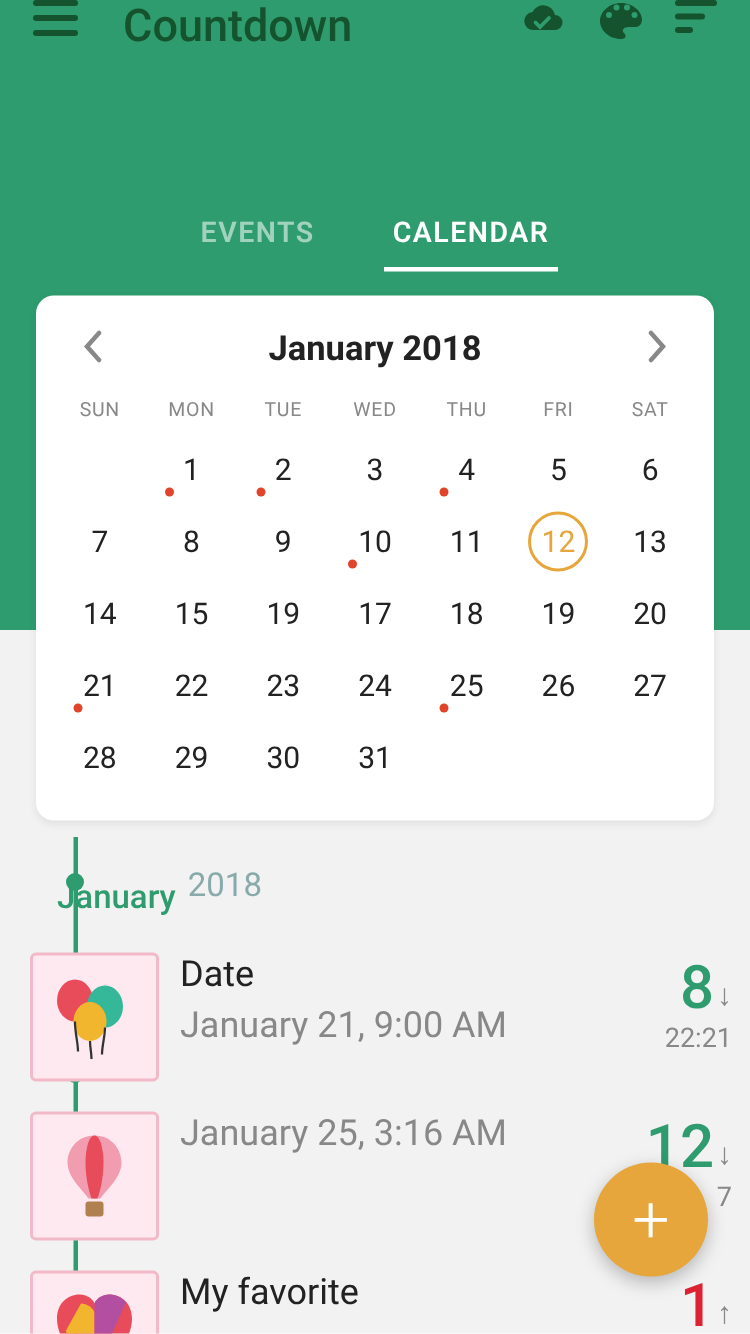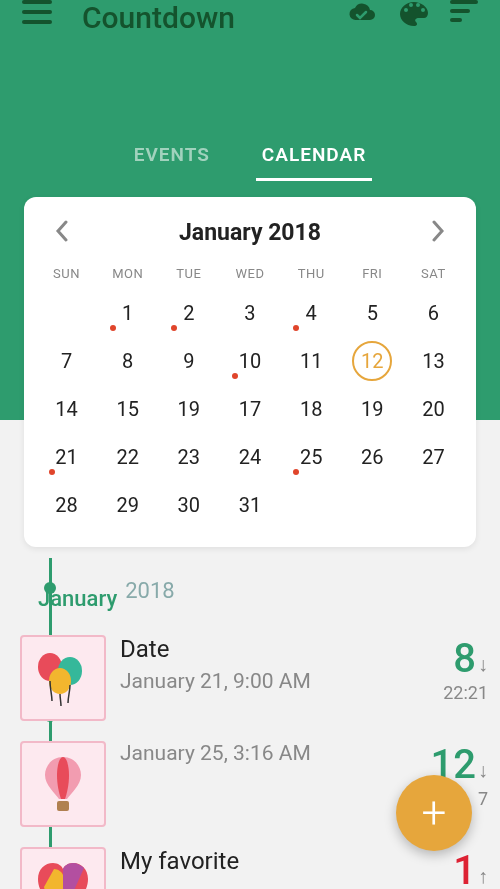--- a/index.html
+++ b/index.html
@@ -80,21 +80,21 @@
     padding: 10px 12px 10px 20px;
     position: relative;
   }
   .thumb {
     width: 86px; height: 86px; border: 2px solid #f2b9c8; border-radius: 4px;
     background: #fde9ef; display: flex; align-items: center; justify-content: center;
     z-index: 1;
   }
   .etext { flex: 1; display: flex; flex-direction: column; gap: 6px; }
   .etitle { font-size: 24px; color: #222; }
-  .esub { font-size: 21px; color: #888; }
+  .esub { font-size: 24px; color: #888; }
   .ecount { font-size: 40px; font-weight: 500; color: #2e9c6e; display: flex; align-items: flex-end; gap: 2px; }
   .ecount.red { color: #d23; }
   .arrow { font-size: 20px; color: #888; margin-bottom: 6px; }
   .eright { display: flex; flex-direction: column; align-items: flex-end; }
   .etime { font-size: 18px; color: #888; }
 
   .fab {
     position: absolute; right: 28px; bottom: 38px;
     width: 76px; height: 76px; border-radius: 50%;
     background: #e6a63c; color: #fff; font-size: 44px; font-weight: 300;

